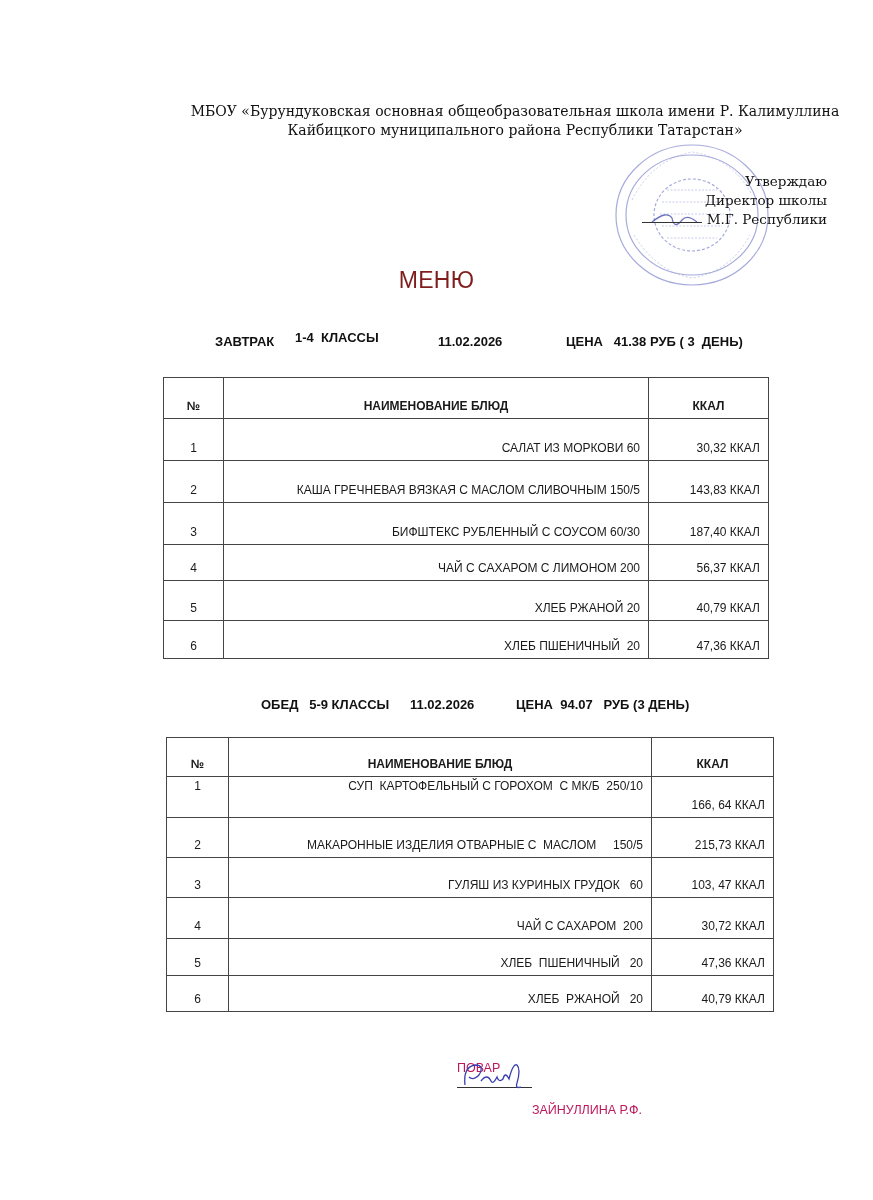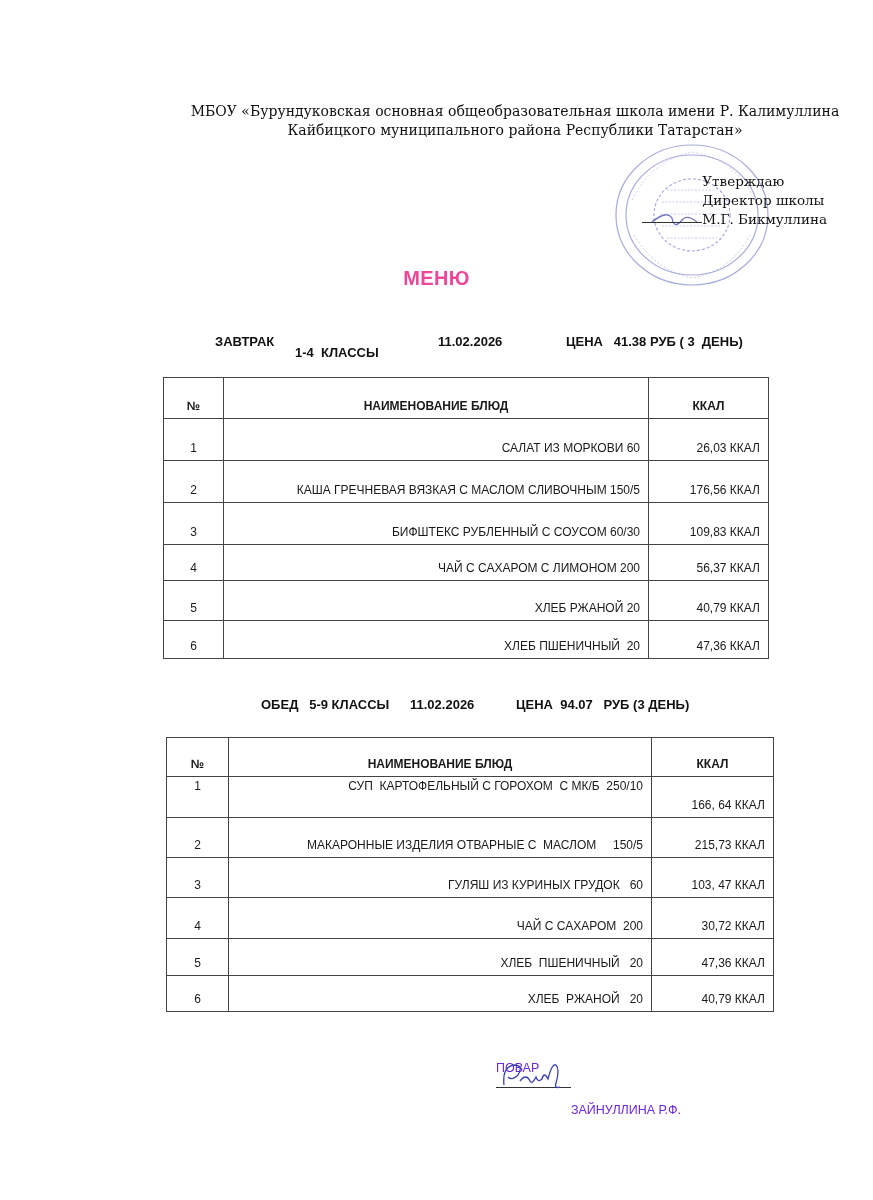--- a/index.html
+++ b/index.html
@@ -7,48 +7,48 @@
     width: 873px; height: 1200px; position: relative; overflow: hidden;
     font-family: "Liberation Sans", "DejaVu Sans", sans-serif; color: #1a1a1a;
   }
   .abs { position: absolute; }
   .serif { font-family: "DejaVu Serif", "Liberation Serif", serif; }
   .org {
     left: 150px; width: 730px; top: 102px; text-align: center;
     font-size: 14px; line-height: 19px; color: #111;
   }
   .approve {
-    right: 46px; top: 172px; text-align: left;
+    right: 46px; top: 172px; text-align: right;
     font-size: 13.5px; line-height: 19px; color: #111;
   }
   .stamp {
     left: 612px; top: 140px; width: 160px; height: 150px;
   }
   .sig-line-dir { left: 642px; top: 222px; width: 60px; border-bottom: 1px solid #333; }
   .title {
     left: 0; width: 100%; top: 267px; text-align: center;
-    font-weight: bold; font-size: 20px; letter-spacing: 0.3px; color: #ec4899;
+    font-weight: normal; font-size: 23px; letter-spacing: 0.3px; color: #7f1d1d;
   }
   .sechead {
     font-weight: bold; font-size: 13px; color: #111; white-space: pre;
   }
   table.menu {
     position: absolute; border-collapse: collapse; table-layout: fixed;
     font-size: 12px; color: #1a1a1a;
   }
   table.menu td, table.menu th {
     border: 1px solid #444; padding: 0 8px; vertical-align: bottom;
     padding-bottom: 5px;
   }
   table.menu th { font-weight: bold; font-size: 12px; }
   .c-num { text-align: center; }
   .c-name { text-align: right; }
   .c-kcal { text-align: right; }
   .cook {
-    left: 489px; top: 1047px; font-size: 12.5px; color: #6d28d9; white-space: pre;
+    left: 450px; top: 1047px; font-size: 12.5px; color: #be185d; white-space: pre;
   }
   .cook-line { display: inline-block; width: 75px; border-bottom: 1px solid #333; height: 12px; vertical-align: baseline; position: relative; }
 </style>
 </head>
 <body>
 
 <div class="abs org serif">
   <div>МБОУ «Бурундуковская основная общеобразовательная школа имени Р. Калимуллина</div>
   <div>Кайбицкого муниципального района Республики Татарстан»</div>
 </div>
@@ -64,58 +64,58 @@
     <path d="M22 95 Q45 132 80 138 Q118 132 138 95" fill="none" stroke-dasharray="2 2"></path>
     <path d="M55 50 L105 50 M50 62 L110 62 M48 74 L112 74 M50 86 L110 86 M55 98 L105 98" stroke-dasharray="2 1.5"></path>
   </g>
   <path d="M40 82 Q55 70 60 78 Q62 90 70 80 Q75 74 85 82" fill="none" stroke="#4a50b0" stroke-width="1.3" opacity="0.8"></path>
 </svg>
 <div class="abs sig-line-dir"></div>
 
 <div class="abs approve serif">
   <div>Утверждаю</div>
   <div>Директор школы</div>
-  <div>М.Г. Бикмуллина</div>
+  <div>М.Г. Республики</div>
 </div>
 
 <div class="abs title">МЕНЮ</div>
 
 <div class="abs sechead" style="left:215px; top:334px;">ЗАВТРАК</div>
-<div class="abs sechead" style="left:295px; top:345px;">1-4  КЛАССЫ</div>
+<div class="abs sechead" style="left:295px; top:330px;">1-4  КЛАССЫ</div>
 <div class="abs sechead" style="left:438px; top:334px;">11.02.2026</div>
 <div class="abs sechead" style="left:566px; top:334px;">ЦЕНА   41.38 РУБ ( 3  ДЕНЬ)</div>
 
 <table class="menu" style="left:163px; top:377px; width:605px;">
   <colgroup>
       <col style="width:60px">
       <col style="width:425px">
       <col style="width:120px">
     </colgroup>
   <thead>
     <tr style="height:41px;">
       <th class="c-num">№</th>
       <th class="c-num">НАИМЕНОВАНИЕ БЛЮД</th>
       <th class="c-num">ККАЛ</th>
     </tr>
   </thead>
   <tbody>
     <tr style="height:42px;">
       <td class="c-num">1</td>
       <td class="c-name">САЛАТ ИЗ МОРКОВИ  60</td>
-      <td class="c-kcal">26,03 ККАЛ</td>
+      <td class="c-kcal">30,32 ККАЛ</td>
     </tr>
     <tr style="height:42px;">
       <td class="c-num">2</td>
       <td class="c-name">КАША ГРЕЧНЕВАЯ ВЯЗКАЯ С МАСЛОМ СЛИВОЧНЫМ  150/5</td>
-      <td class="c-kcal">176,56 ККАЛ</td>
+      <td class="c-kcal">143,83 ККАЛ</td>
     </tr>
     <tr style="height:42px;">
       <td class="c-num">3</td>
       <td class="c-name">БИФШТЕКС РУБЛЕННЫЙ С СОУСОМ   60/30</td>
-      <td class="c-kcal">109,83 ККАЛ</td>
+      <td class="c-kcal">187,40 ККАЛ</td>
     </tr>
     <tr style="height:36px;">
       <td class="c-num">4</td>
       <td class="c-name">ЧАЙ С САХАРОМ С ЛИМОНОМ  200</td>
       <td class="c-kcal">56,37 ККАЛ</td>
     </tr>
     <tr style="height:40px;">
       <td class="c-num">5</td>
       <td class="c-name">ХЛЕБ РЖАНОЙ 20</td>
       <td class="c-kcal">40,79 ККАЛ</td>

